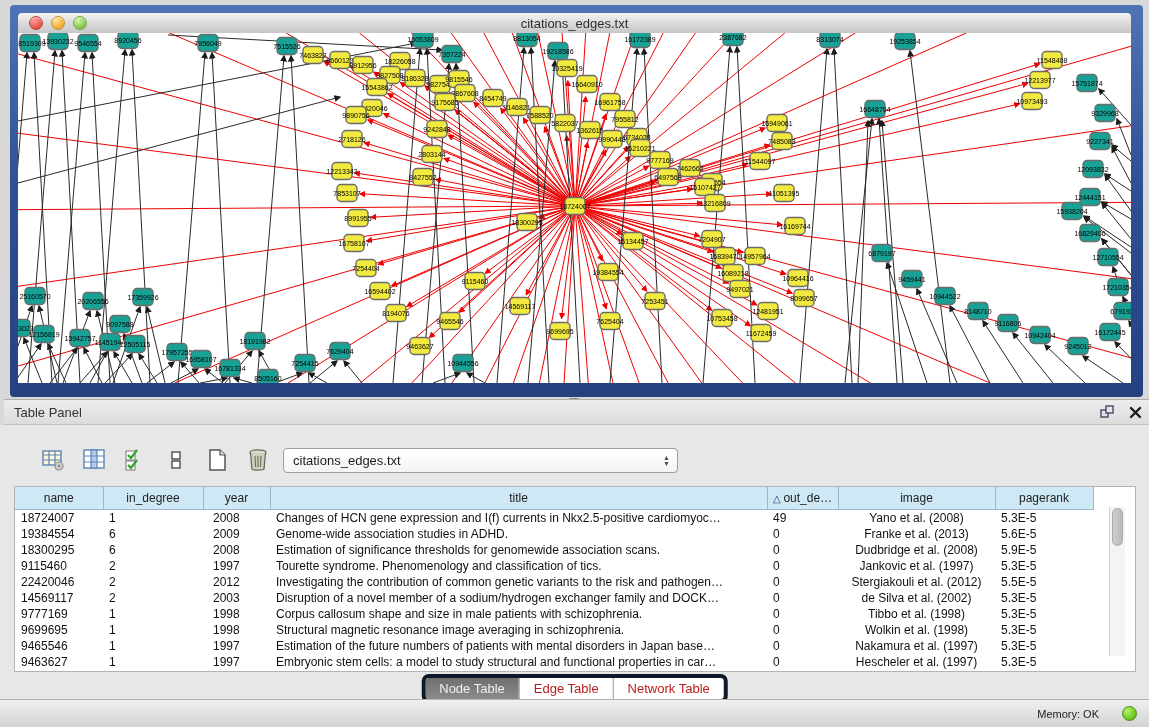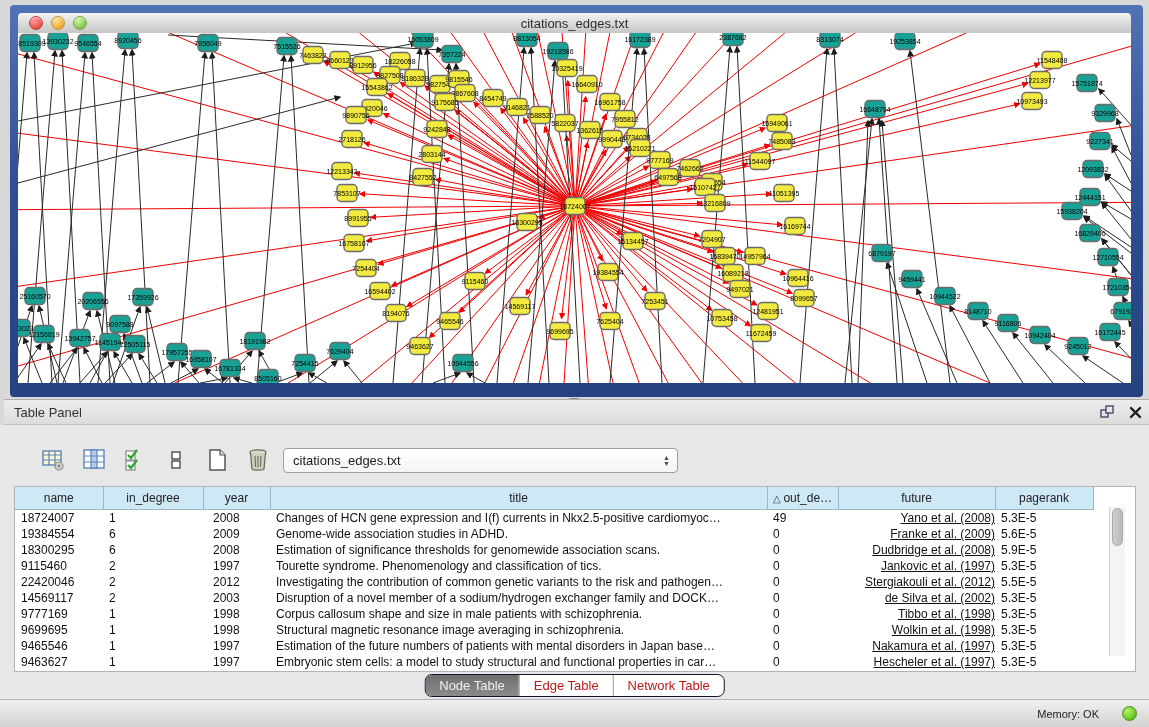--- a/index.html
+++ b/index.html
@@ -83,33 +83,33 @@
   #node-table{border-collapse:collapse;table-layout:fixed;width:1078px;font-size:12px;color:#111;}
   #node-table th{
     height:20px;background:#cfe8f6;border-right:1px solid #9cb9cb;border-bottom:1px solid #9cb9cb;
     font-weight:normal;font-size:12px;color:#222;text-align:center;overflow:hidden;white-space:nowrap;margin-top:12px;
   }
   #node-table th .sort{color:#163a6e;font-size:10px;}
   #node-table td{
     height:16px;padding:0 0 0 6px;white-space:nowrap;overflow:hidden;text-overflow:ellipsis;
   }
   #node-table td.c2{padding-left:10px;}
-  #node-table td.c5{text-align:right;padding-left:0;text-decoration:underline;}
+  #node-table td.c5{text-align:center;padding-left:0;}
   #vscroll{
     position:absolute;right:24px;top:507px;width:15px;height:149px;
     background:#f4f4f4;border-left:1px solid #d5d5d5;
   }
   #vscroll .thumb{
     position:absolute;left:2px;top:1px;width:11px;height:38px;border-radius:6px;
     background:linear-gradient(90deg,#cfcfcf,#b9b9b9);border:1px solid #a8a8a8;box-sizing:border-box;
   }
   
   #tab-bar{
     position:absolute;left:50%;top:674px;transform:translateX(-50%);
-    display:flex;height:21px;border:1px solid #0f172a;border-radius:7px;overflow:hidden;
+    display:flex;height:21px;border:4px solid #0f172a;border-radius:7px;overflow:hidden;
     background:#fff;font-size:13px;
   }
   .tab{display:flex;align-items:center;padding:0 14px;color:#b91c1c;border-right:1px solid #9a9a9a;}
   .tab:last-child{border-right:none;}
   .tab.active{background:linear-gradient(180deg,#6f6f6f,#8b8b8b);color:#efefef;}
   
   #status-bar{
     position:absolute;left:0;top:699px;width:1149px;height:28px;
     background:linear-gradient(180deg,#f0f0f0,#d2d2d2);
     border-top:1px solid #b3b3b3;box-sizing:border-box;
@@ -692,41 +692,41 @@
         <col style="width: 157px;">
         <col style="width: 98px;">
       </colgroup>
       <thead>
         <tr>
           <th>name</th>
           <th>in_degree</th>
           <th>year</th>
           <th>title</th>
           <th><span class="sort">△ </span>out_de…</th>
-          <th>future</th>
+          <th>image</th>
           <th>pagerank</th>
         </tr>
       </thead>
       <tbody>
         <tr>
           <td class="c0">18724007</td>
           <td class="c1">1</td>
           <td class="c2">2008</td>
           <td class="c3">Changes of HCN gene expression and I(f) currents in Nkx2.5-positive cardiomyoc…</td>
           <td class="c4">49</td>
           <td class="c5">Yano et al. (2008)</td>
           <td class="c6">5.3E-5</td>
         </tr>
         <tr>
           <td class="c0">19384554</td>
           <td class="c1">6</td>
           <td class="c2">2009</td>
           <td class="c3">Genome-wide association studies in ADHD.</td>
           <td class="c4">0</td>
-          <td class="c5">Franke et al. (2009)</td>
+          <td class="c5">Franke et al. (2013)</td>
           <td class="c6">5.6E-5</td>
         </tr>
         <tr>
           <td class="c0">18300295</td>
           <td class="c1">6</td>
           <td class="c2">2008</td>
           <td class="c3">Estimation of significance thresholds for genomewide association scans.</td>
           <td class="c4">0</td>
           <td class="c5">Dudbridge et al. (2008)</td>
           <td class="c6">5.9E-5</td>

